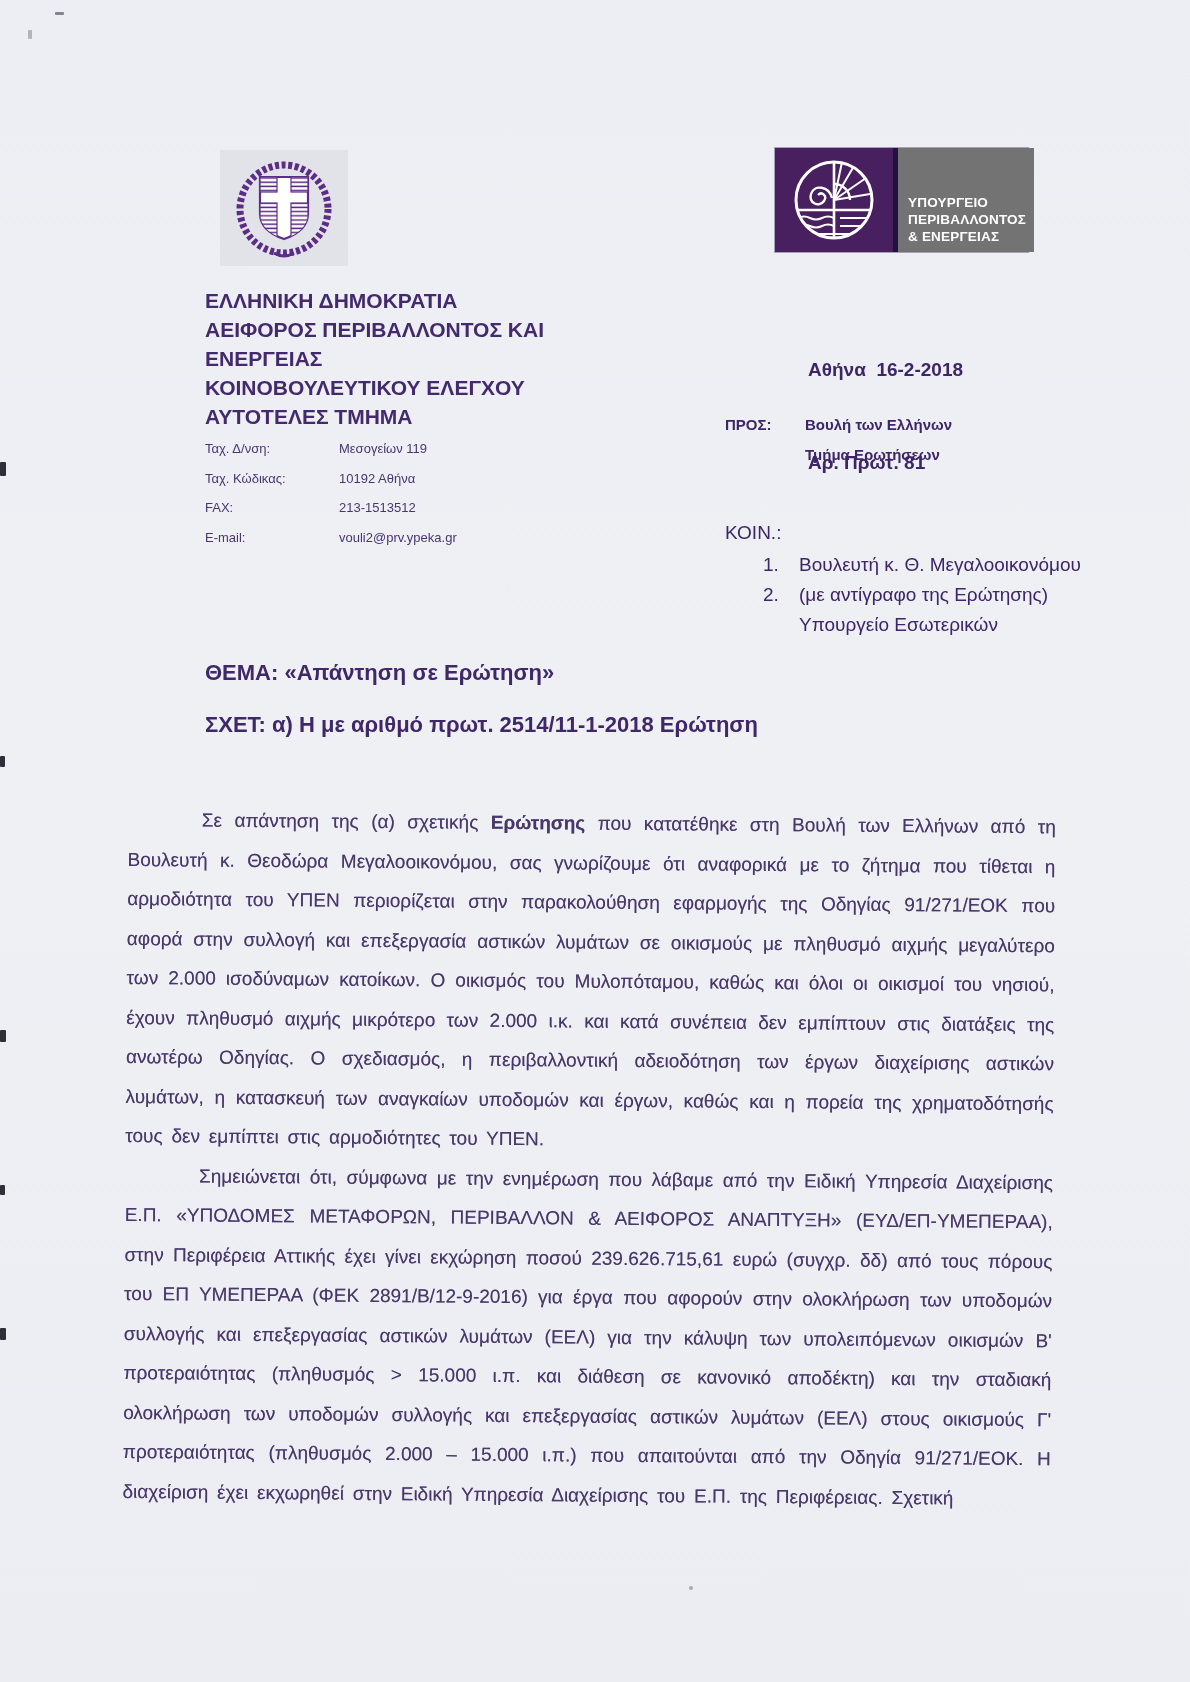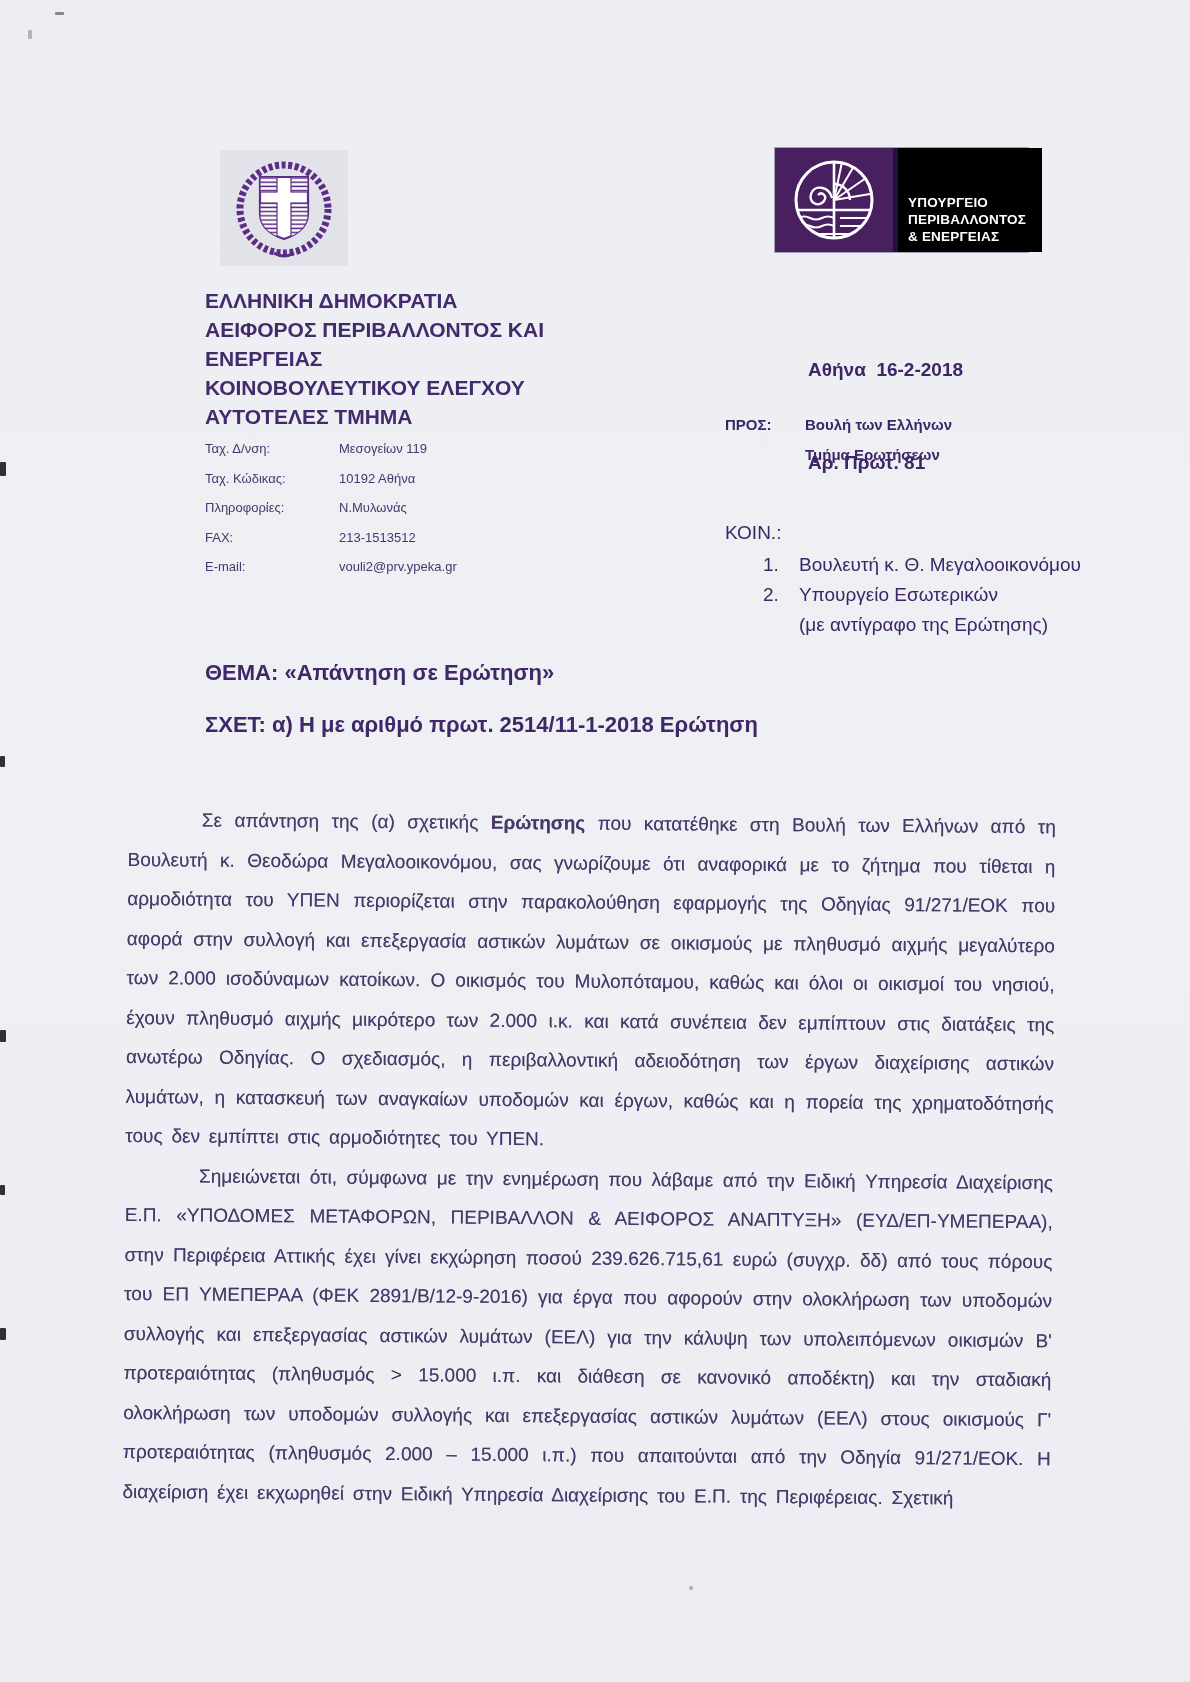--- a/index.html
+++ b/index.html
@@ -21,23 +21,23 @@
   .min-logo{
     position:absolute;left:775px;top:148px;width:253px;height:104px;
     display:flex;background:#4a2164;box-shadow:0 0 0 1px rgba(40,16,70,.35);
   }
   .min-logo .emblem{
     width:118px;height:104px;background:#482060;
     display:flex;align-items:center;justify-content:center;flex:none;
   }
   .min-logo .divider{width:5px;background:#241040;flex:none;}
   .min-logo .mtext{
-    flex:1;background:#000000;color:#ffffff;
+    flex:1;background:#737373;color:#ffffff;
     font-weight:bold;font-size:13.5px;line-height:17px;letter-spacing:.2px;
-    padding:46px 16px 0 10px;
+    padding:46px 8px 0 10px;
   }
   
   .sender{position:absolute;left:205px;top:286px;width:450px;}
   .sender .t{font-weight:bold;font-size:21px;line-height:29px;color:#432a6d;}
   .contact{margin-top:3px;font-size:13px;line-height:29.5px;color:#4a356f;}
   .contact .row{display:flex;}
   .contact .lab{width:134px;flex:none;}
   .contact .val{flex:1;}
   
   .meta{position:absolute;left:808px;top:292px;font-weight:bold;font-size:19px;line-height:31px;color:#3d2567;white-space:pre;}
@@ -136,24 +136,20 @@
     <div class="contact">
       <div class="row">
         <span class="lab">Ταχ. Δ/νση:</span>
         <span class="val">Μεσογείων 119</span>
       </div>
       <div class="row">
         <span class="lab">Ταχ. Κώδικας:</span>
         <span class="val">10192 Αθήνα</span>
       </div>
       <div class="row">
-        <span class="lab">Πληροφορίες:</span>
-        <span class="val">Ν.Μυλωνάς</span>
-      </div>
-      <div class="row">
         <span class="lab">FAX:</span>
         <span class="val">213-1513512</span>
       </div>
       <div class="row">
         <span class="lab">E-mail:</span>
         <span class="val">vouli2@prv.ypeka.gr</span>
       </div>
     </div>
   </div>
 
@@ -173,22 +169,22 @@
   <div class="koin">
     <div>ΚΟΙΝ.:</div>
     <div class="items">
       <div class="item">
         <span class="num">1.</span>
         <span>Βουλευτή κ. Θ. Μεγαλοοικονόμου</span>
       </div>
       <div class="item">
         <span class="num">2.</span>
         <span>
+          <div>(με αντίγραφο της Ερώτησης)</div>
           <div>Υπουργείο Εσωτερικών</div>
-          <div>(με αντίγραφο της Ερώτησης)</div>
         </span>
       </div>
     </div>
   </div>
 
   <div class="thema">ΘΕΜΑ: «Απάντηση σε Ερώτηση»</div>
   <div class="sxet">ΣΧΕΤ: α) Η με αριθμό πρωτ. 2514/11-1-2018 Ερώτηση</div>
 
   <div class="body-text">
     <p><span>Σε απάντηση της (α) σχετικής </span><span class="b">Ερώτησης</span><span> που κατατέθηκε στη Βουλή των Ελλήνων από  τη Βουλευτή κ. Θεοδώρα Μεγαλοοικονόμου, σας γνωρίζουμε ότι αναφορικά με το ζήτημα που τίθεται η αρμοδιότητα του ΥΠΕΝ περιορίζεται στην παρακολούθηση εφαρμογής της Οδηγίας 91/271/ΕΟΚ που αφορά στην συλλογή και επεξεργασία αστικών λυμάτων σε οικισμούς με πληθυσμό αιχμής μεγαλύτερο των 2.000 ισοδύναμων κατοίκων. Ο οικισμός του Μυλοπόταμου, καθώς και όλοι οι  οικισμοί του νησιού, έχουν πληθυσμό αιχμής  μικρότερο των 2.000 ι.κ. και κατά συνέπεια δεν εμπίπτουν στις διατάξεις της ανωτέρω Οδηγίας. Ο σχεδιασμός, η περιβαλλοντική αδειοδότηση των έργων διαχείρισης αστικών λυμάτων, η κατασκευή των αναγκαίων υποδομών και έργων, καθώς και η πορεία της χρηματοδότησής τους δεν εμπίπτει στις αρμοδιότητες του ΥΠΕΝ.</span></p>

